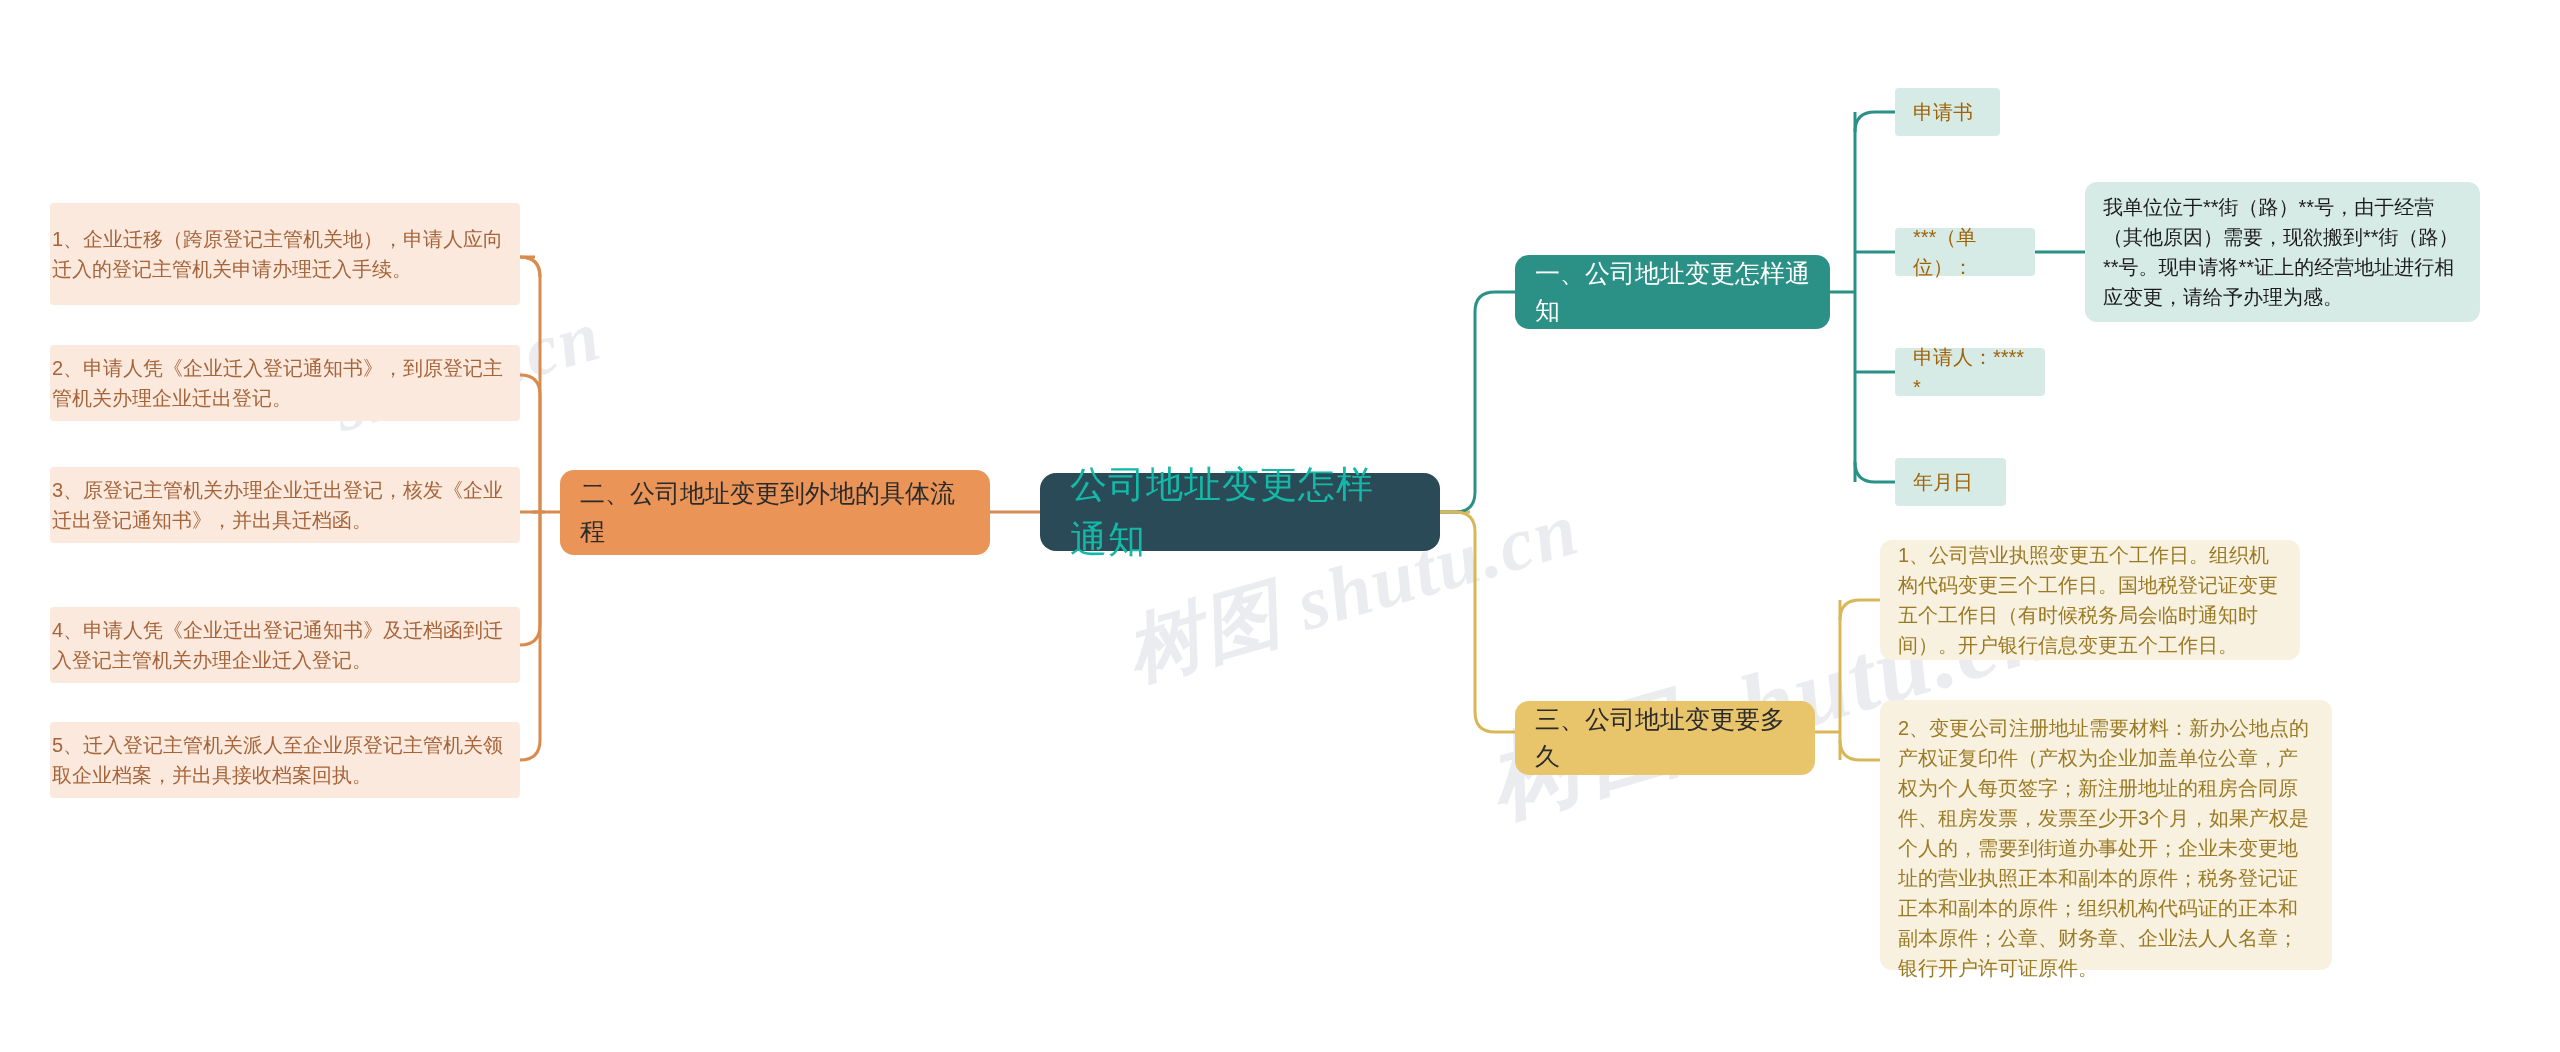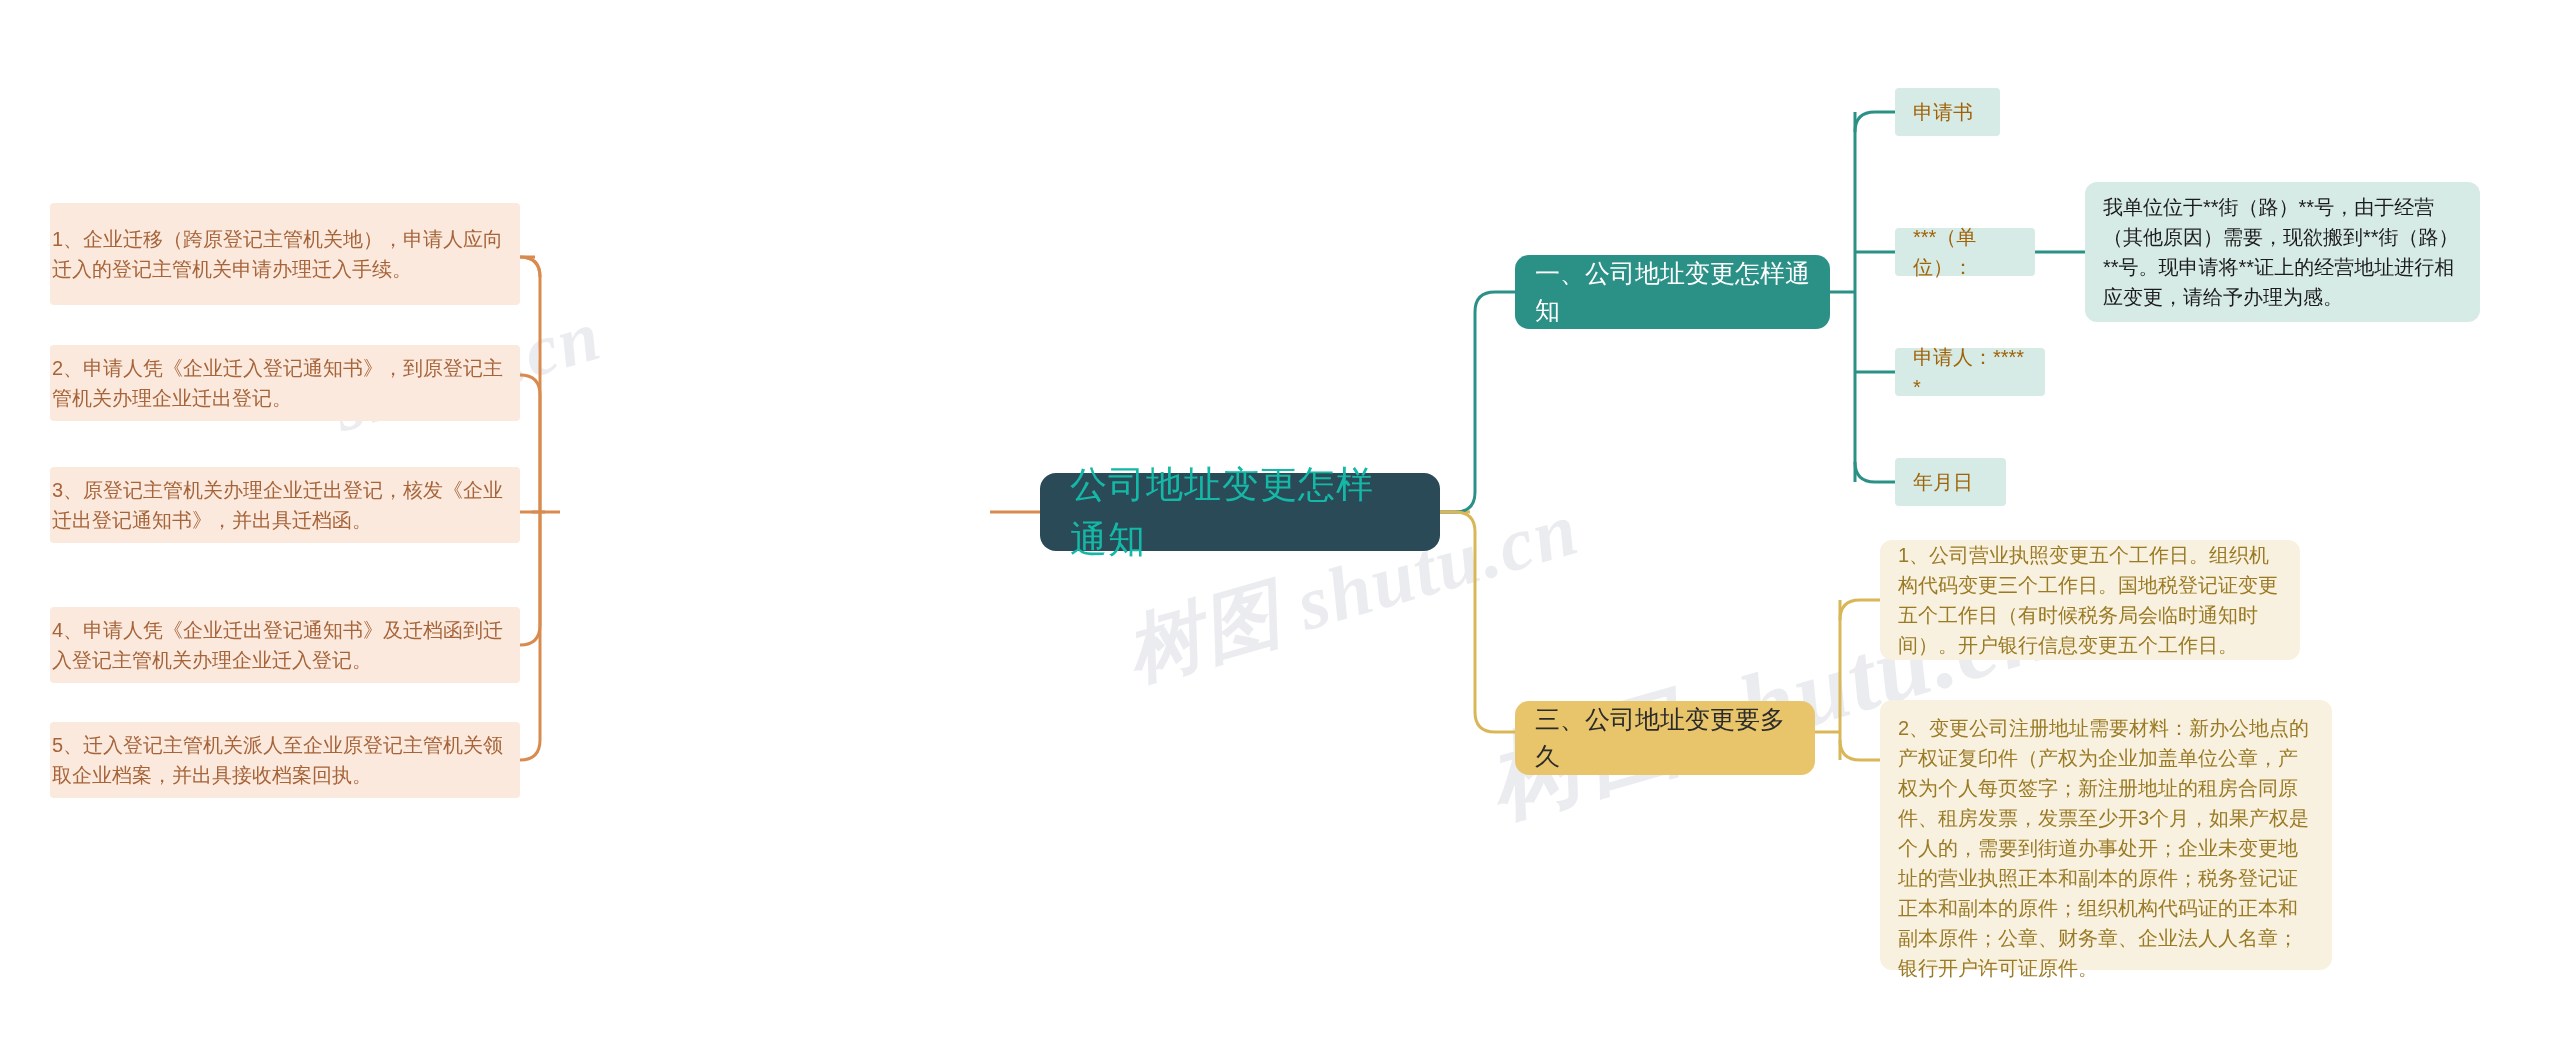--- a/index.html
+++ b/index.html
@@ -163,20 +163,21 @@
     <path d="M2035 252 L2085 252" stroke="#2b9187" stroke-width="3"></path>
 
     <path d="M1815 732 L1840 732" stroke="#d9b758" stroke-width="3"></path>
     <path d="M1840 600 L1840 760" stroke="#d9b758" stroke-width="3"></path>
     <path d="M1840 620 Q1840 600 1860 600 L1880 600" stroke="#d9b758" stroke-width="3"></path>
     <path d="M1840 740 Q1840 760 1860 760 L1880 760" stroke="#d9b758" stroke-width="3"></path>
   </svg>
 
   <div class="node root" style="left:1040px; top:473px; width:400px; height:78px;">公司地址变更怎样通知</div>
 
+  <div class="node branch-orange" style="left:560px; top:470px; width:430px; height:85px;">二、公司地址变更到外地的具体流程</div>
 
   <div class="node leaf-orange" style="left:50px; top:203px; width:470px; height:102px;">1、企业迁移（跨原登记主管机关地），申请人应向迁入的登记主管机关申请办理迁入手续。</div>
 
   <div class="node leaf-orange" style="left:50px; top:345px; width:470px; height:76px;">2、申请人凭《企业迁入登记通知书》，到原登记主管机关办理企业迁出登记。</div>
 
   <div class="node leaf-orange" style="left:50px; top:467px; width:470px; height:76px;">3、原登记主管机关办理企业迁出登记，核发《企业迁出登记通知书》，并出具迁档函。</div>
 
   <div class="node leaf-orange" style="left:50px; top:607px; width:470px; height:76px;">4、申请人凭《企业迁出登记通知书》及迁档函到迁入登记主管机关办理企业迁入登记。</div>
 
   <div class="node leaf-orange" style="left:50px; top:722px; width:470px; height:76px;">5、迁入登记主管机关派人至企业原登记主管机关领取企业档案，并出具接收档案回执。</div>

